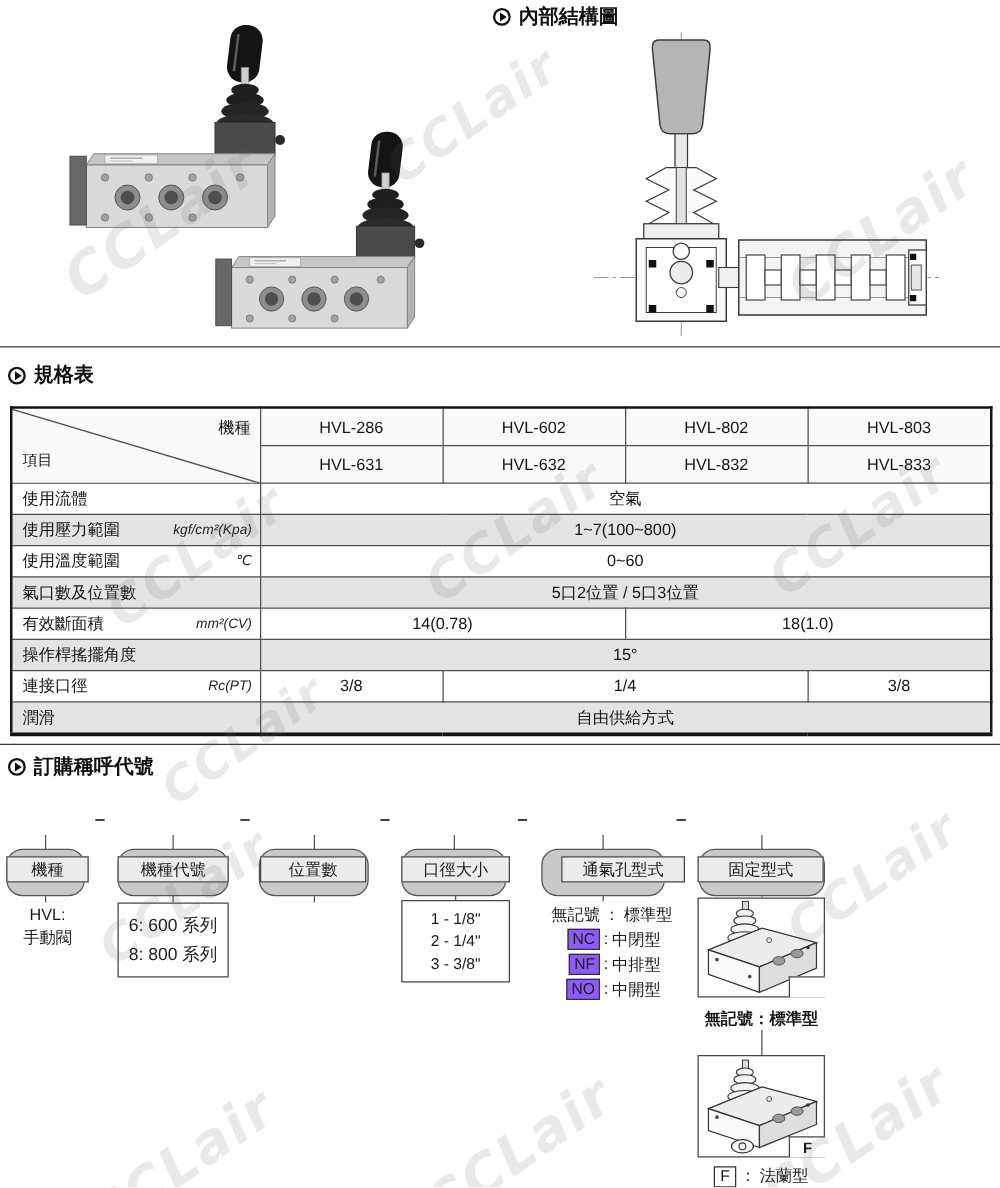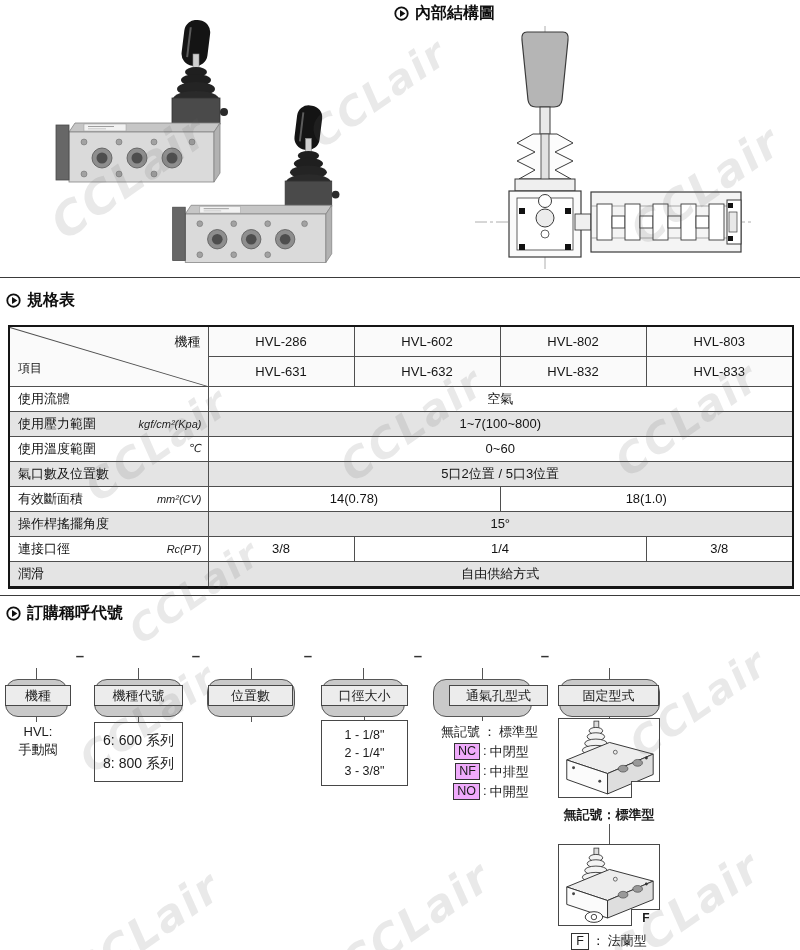--- a/index.html
+++ b/index.html
@@ -42,21 +42,21 @@
 .lblbox{position:absolute;top:685px;height:21px;background:#ececec;border:1px solid #474747;
     display:flex;align-items:center;justify-content:center;font-size:13px;z-index:2;}
 .cbox{position:absolute;background:#fff;border:1px solid #474747;display:flex;
     flex-direction:column;align-items:center;justify-content:center;gap:5px;
     font-size:14px;z-index:2;}
 .plain2{position:absolute;display:flex;flex-direction:column;align-items:center;
     gap:2px;font-size:13px;z-index:2;}
 .ventlist{position:absolute;left:420px;top:723px;width:150px;z-index:2;}
 .vrow{display:flex;align-items:flex-start;height:20px;font-size:13px;}
 .vcode{width:60px;display:flex;justify-content:flex-end;align-items:center;}
-.vbox{border:1px solid #333;padding:0 3px;font-size:12.5px;line-height:15px;background:#f0abfc;}
+.vbox{border:1px solid #333;padding:0 3px;font-size:12.5px;line-height:15px;background:#8b5cf6;}
 .vsep{margin:0 3px;}
 .imgbox{position:absolute;left:558px;width:102px;background:#fff;border:1px solid #474747;z-index:2;}
 .notch{position:absolute;right:-1px;bottom:-1px;width:29px;height:17px;background:#fff;
     border-left:1px solid #474747;border-top:1px solid #474747;display:flex;
     align-items:center;justify-content:center;font-size:12px;font-weight:bold;}
 .cap{position:absolute;left:534px;width:150px;text-align:center;font-size:13px;z-index:2;
     display:flex;align-items:center;justify-content:center;gap:3px;}
 .fbox{border:1px solid #333;padding:0 4px;font-size:12.5px;line-height:15px;background:#fff;}
 svg{display:block;}
 .art{position:absolute;z-index:1;}

